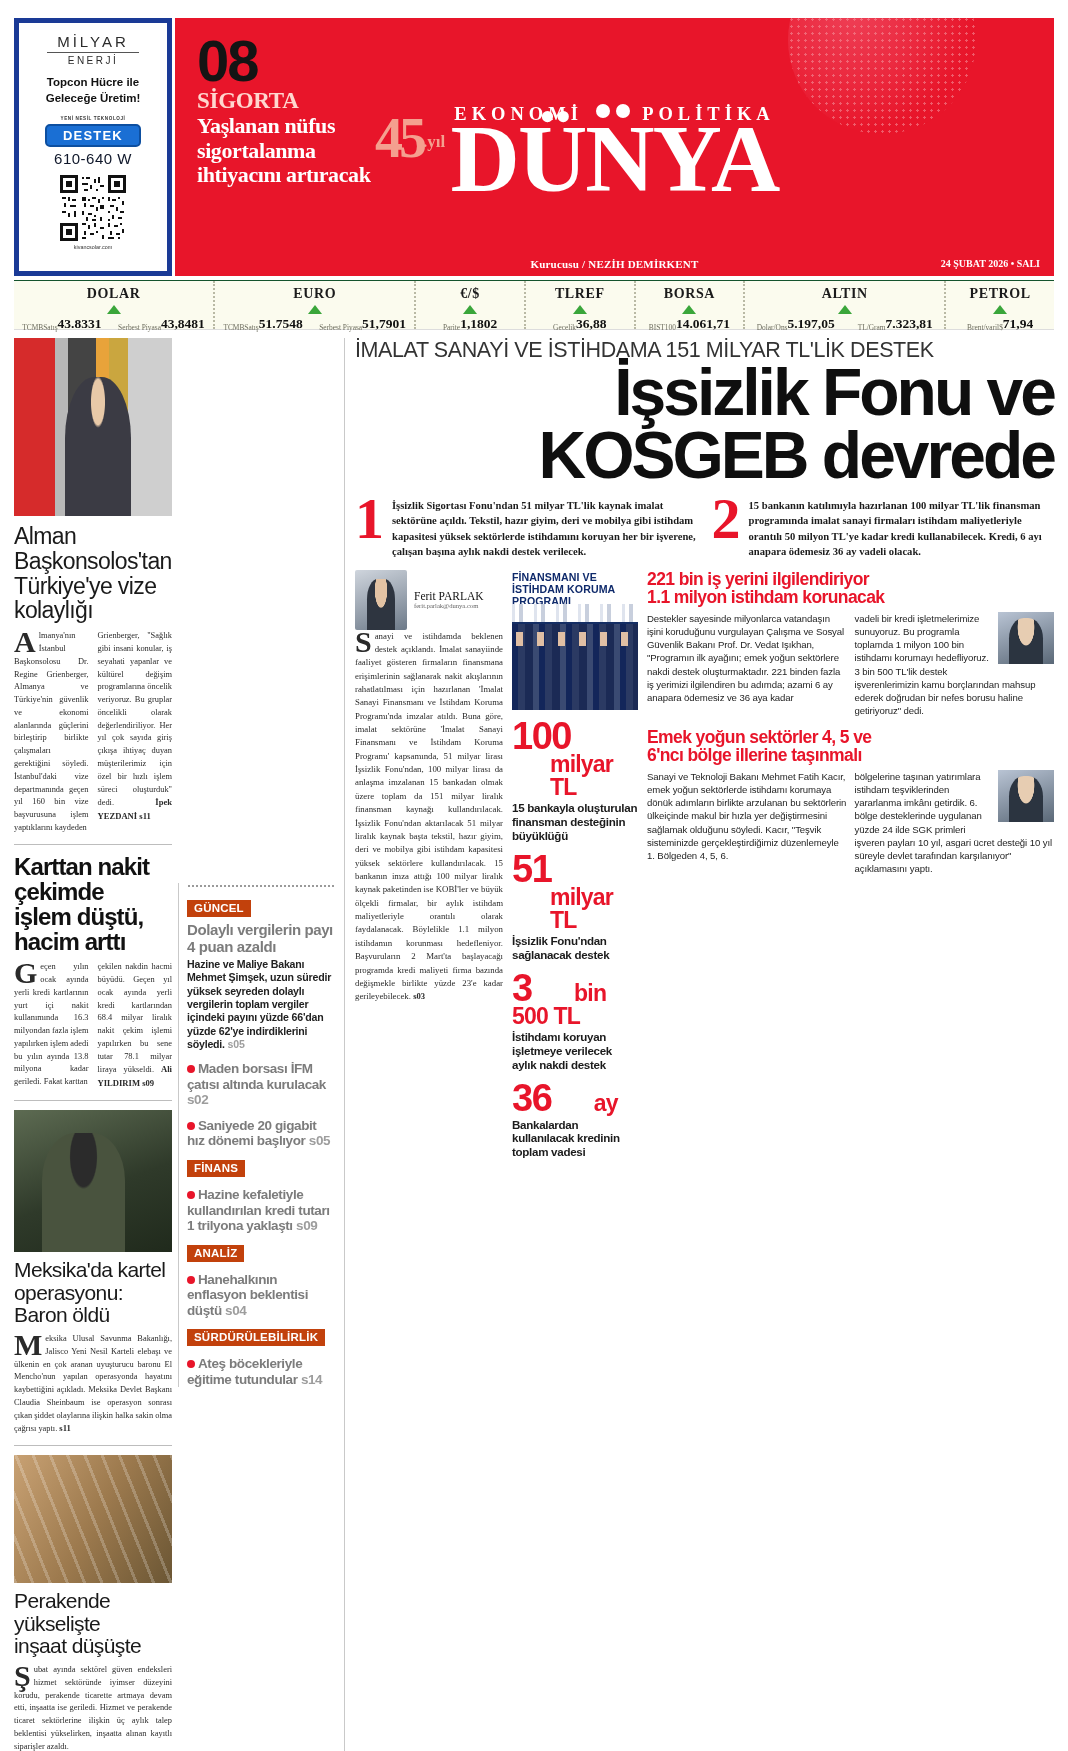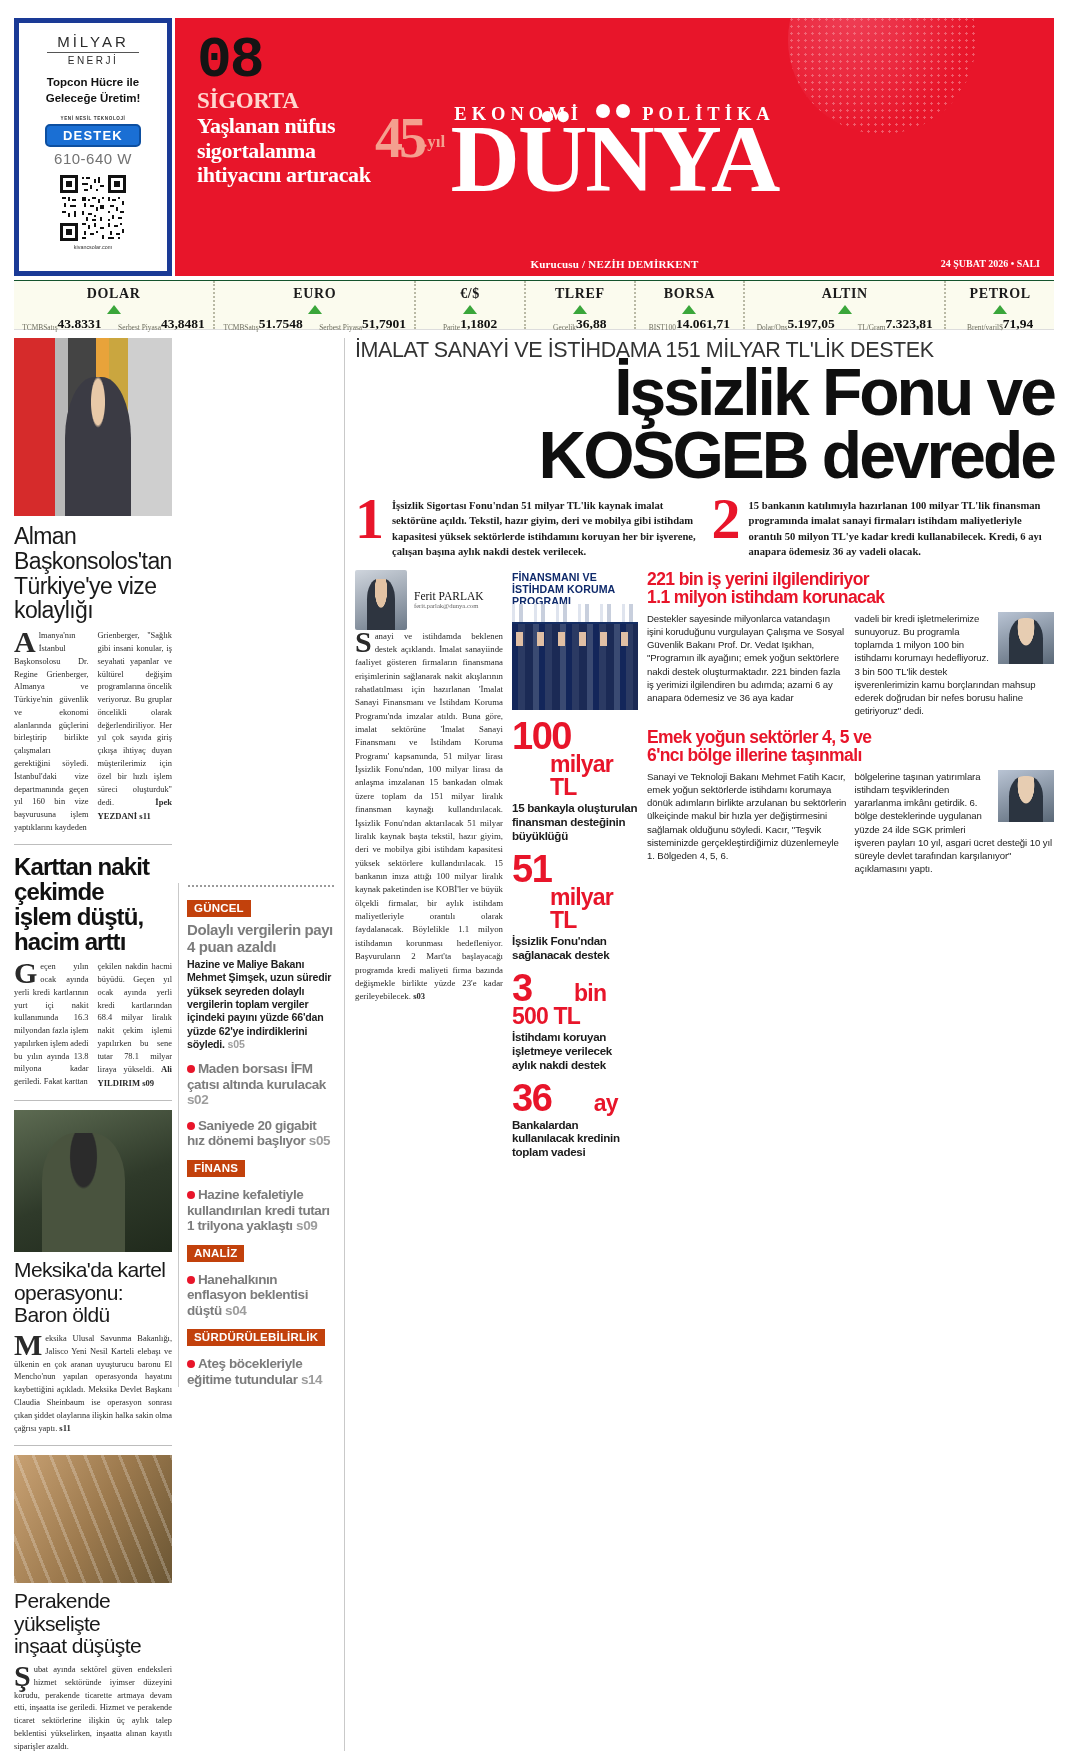--- a/index.html
+++ b/index.html
@@ -22,28 +22,28 @@
   .ad-brand { font-size: 15px; letter-spacing: 3px; color: #2b2b2b; font-weight: 400; }
   .ad-rule { width: 92px; height: 1px; background: #555; margin: 2px 0 2px 0; }
   .ad-sub { font-size: 10px; letter-spacing: 2.5px; color: #2b2b2b; }
   .ad-line { font-size: 11.5px; font-weight: bold; color: #111; text-align: center; line-height: 1.35; margin-top: 9px; }
   .ad-tiny { font-size: 4.6px; letter-spacing: .6px; color: #333; margin-top: 10px; font-weight:bold;}
   .ad-pill {
     margin-top: 3px; background: #1a6fd4; color: #fff; border-radius: 5px;
     font-size: 13px; font-weight: bold; letter-spacing: 1.2px; padding: 2px 16px;
     border: 2px solid #0d4fa0;
   }
-  .ad-watt { font-size: 15px; color: #737373; margin-top: 3px; letter-spacing: .5px;}
+  .ad-watt { font-size: 15px; color: #0f172a; margin-top: 3px; letter-spacing: .5px;}
   .qr { width: 66px; height: 66px; margin-top: 8px; position: relative; }
   .qr-url { font-size: 5.4px; color: #333; margin-top: 3px; }
 
   
   .flag { flex: 1; background: #e8152a; position: relative; overflow: hidden; margin-left: 3px; }
   .flag-left { position: absolute; left: 22px; top: 18px; width: 190px; }
-  .flag-num { font-size: 58px; font-weight: 900; color: #141414; line-height: .86; letter-spacing: -2px; font-family: Liberation Mono, monospace;}
+  .flag-num { font-size: 58px; font-weight: 900; color: #141414; line-height: .86; letter-spacing: -2px; font-family: Liberation Sans, sans-serif;}
   .flag-kicker { font-size: 23px; font-weight: 900; color: #ffd7cf; line-height: 1.05; margin-top: 3px; font-family: "Liberation Serif", serif; letter-spacing: -.3px;}
   .flag-teaser { font-size: 22px; font-weight: 900; color: #fff; line-height: 1.12; margin-top: 1px; font-family: "Liberation Serif", serif; letter-spacing: -.4px;}
 
   .globe { position: absolute; right: 78px; top: -72px; width: 188px; height: 188px; border-radius: 50%;
     background: radial-gradient(circle at 35% 35%, #f4627a 0%, #ef3a50 40%, #e8152a 70%);
     opacity: .55; }
   .globe::after { content:""; position:absolute; inset:0; border-radius:50%;
     background-image: radial-gradient(circle, rgba(255,255,255,.55) 1.1px, transparent 1.2px);
     background-size: 7px 7px; }
 

